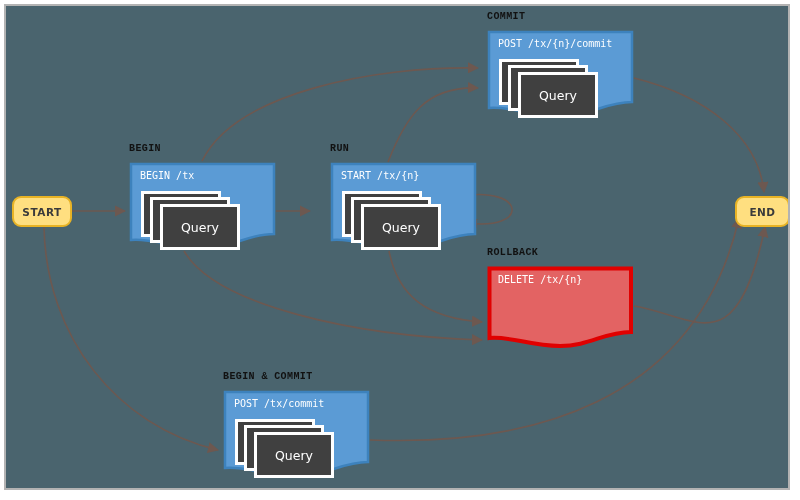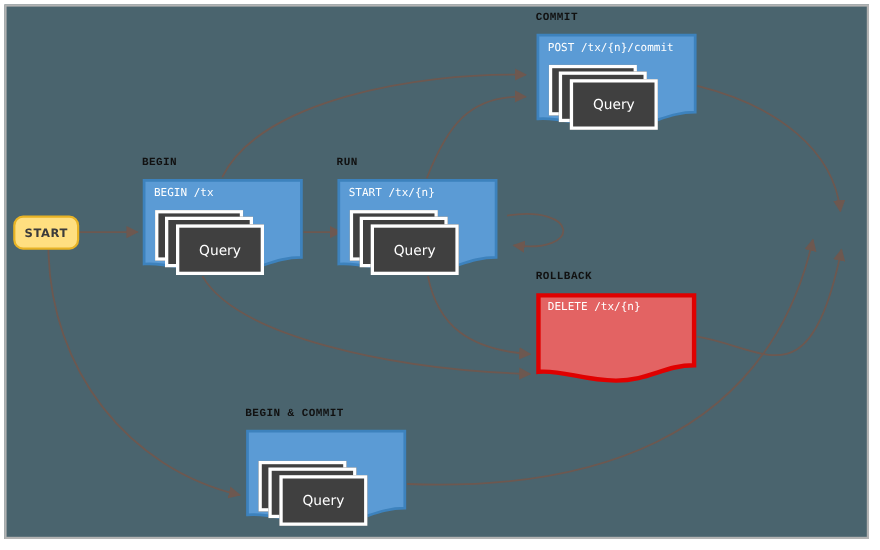--- a/index.html
+++ b/index.html
@@ -165,20 +165,23 @@
         <path d="M 628 300 C 690 310 730 360 759 221"></path>
 
         <path d="M 364 434 C 520 440 690 400 733 212"></path>
       </g>
     </svg>
 
     <div class="pill" style="left:6px; top:190px; width:60px; height:31px;">
       <span>START</span>
     </div>
 
+    <div class="pill" style="left:729px; top:190px; width:55px; height:31px;">
+      <span>END</span>
+    </div>
 
     <div class="node" style="left:481px; top:24px; width:147px; height:86px;">
       <div class="node-label">COMMIT</div>
       <div class="doc">
         <svg viewBox="0 0 147 86" preserveAspectRatio="none">
           <path d="M2,2 L145,2 L145,72 C118,72 104,86 74,86 C44,86 24,76 2,78 Z" fill="#5b9bd5" stroke="#3d82bd" stroke-width="2.5"></path>
         </svg>
         <div class="doc-title">POST /tx/{n}/commit</div>
         <div class="qstack">
           <div class="qcard c1"></div>
@@ -200,21 +203,21 @@
         <div class="qstack">
           <div class="qcard c1"></div>
           <div class="qcard c2"></div>
           <div class="qcard c3">
             <div class="qcard-text">Query</div>
           </div>
         </div>
       </div>
     </div>
 
-    <div class="node" style="left:300px; top:156px; width:147px; height:86px;">
+    <div class="node" style="left:324px; top:156px; width:147px; height:86px;">
       <div class="node-label">RUN</div>
       <div class="doc">
         <svg viewBox="0 0 147 86" preserveAspectRatio="none">
           <path d="M2,2 L145,2 L145,72 C118,72 104,86 74,86 C44,86 24,76 2,78 Z" fill="#5b9bd5" stroke="#3d82bd" stroke-width="2.5"></path>
         </svg>
         <div class="doc-title">START /tx/{n}</div>
         <div class="qstack">
           <div class="qcard c1"></div>
           <div class="qcard c2"></div>
           <div class="qcard c3">
@@ -233,20 +236,21 @@
         <div class="doc-title">DELETE /tx/{n}</div>
       </div>
     </div>
 
     <div class="node" style="left:217px; top:384px; width:147px; height:86px;">
       <div class="node-label">BEGIN &amp; COMMIT</div>
       <div class="doc">
         <svg viewBox="0 0 147 86" preserveAspectRatio="none">
           <path d="M2,2 L145,2 L145,72 C118,72 104,86 74,86 C44,86 24,76 2,78 Z" fill="#5b9bd5" stroke="#3d82bd" stroke-width="2.5"></path>
         </svg>
+        <div class="doc-title">POST /tx/commit</div>
         <div class="qstack">
           <div class="qcard c1"></div>
           <div class="qcard c2"></div>
           <div class="qcard c3">
             <div class="qcard-text">Query</div>
           </div>
         </div>
       </div>
     </div>
 

